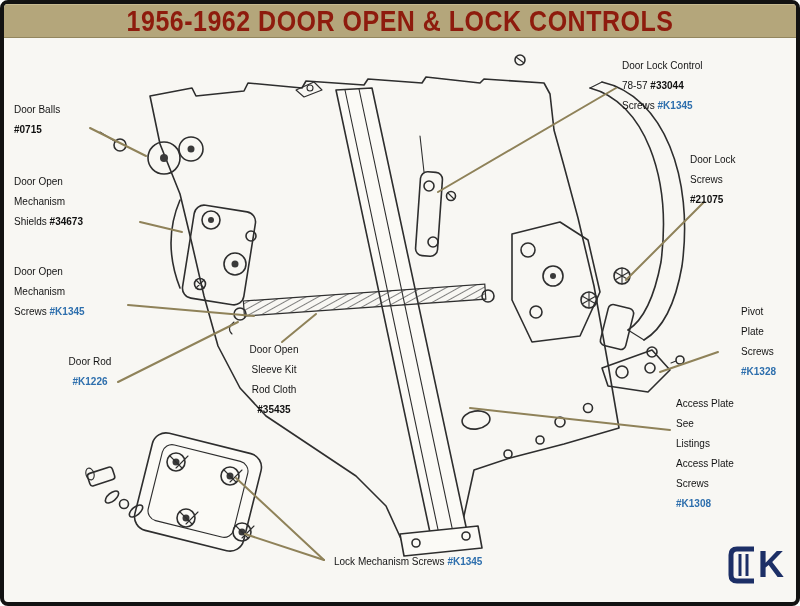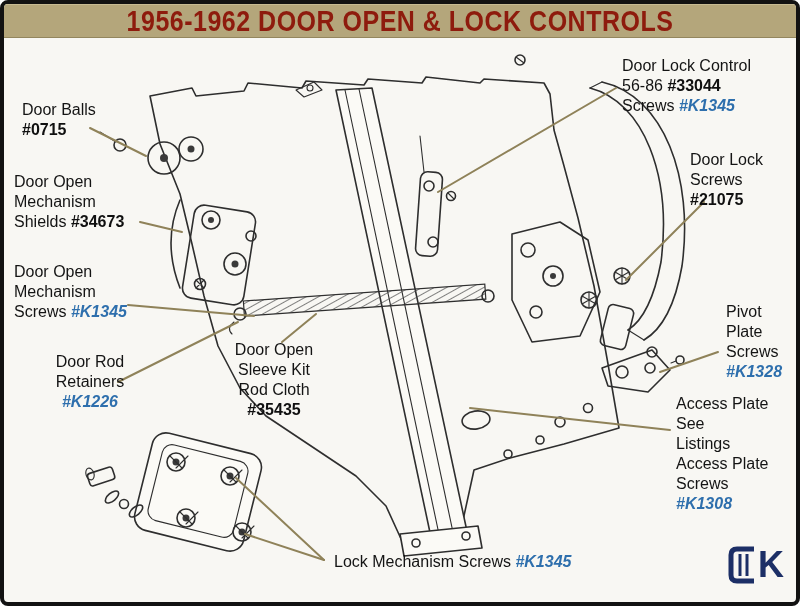--- a/index.html
+++ b/index.html
@@ -19,27 +19,27 @@
   }
   .title-bar h1 {
     font-size:25px; font-weight:800; white-space:nowrap;
     color:var(--title-text,#8e1b0d);
     letter-spacing:0.5px;
     transform:scale(1.0,1.15);
   }
   .diagram { position:relative; flex:1; }
   svg.scene { position:absolute; left:0; top:0; width:792px; height:564px; }
   .callout {
-    position:absolute; font-size:16px; line-height:20px;
+    position:absolute; font-size:10px; line-height:20px;
     color:var(--label-text,#141414);
   }
   .cl-line { white-space:nowrap; }
   .center { text-align:center; }
   .cl-num { font-weight:700; color:var(--part-number-black,#101010); }
-  .cl-num[data-style="blue"] { color:var(--part-number-blue,#2e6fad);font-style:italic; }
+  .cl-num[data-style="blue"] { color:var(--part-number-blue,#2e6fad); }
   .cl-num[data-style="black"] { color:var(--part-number-black,#101010); }
   .leader { stroke:var(--leader-line,#8f8259); stroke-width:2; fill:none; stroke-linecap:round; }
   .ln { stroke:var(--drawing-stroke,#2e2e2e); stroke-width:1.6; fill:none; stroke-linejoin:round; stroke-linecap:round; }
   .thin { stroke-width:1.1; }
   .fillw { fill:#fbfaf6; }
   .dark { fill:#3a3a3a; stroke:none; }
   .logo { position:absolute; left:724px; top:508px; display:flex; align-items:center; color:#1c2f66; }
   .logo .k { font-size:36px; font-weight:800; line-height:36px; letter-spacing:-1px; }
 </style>
 </head>
@@ -182,63 +182,62 @@
         <path class="leader" d="M278,304 L312,276"></path>
         <path class="leader" d="M612,50 L434,154"></path>
         <path class="leader" d="M700,164 L622,242"></path>
         <path class="leader" d="M714,314 L656,334"></path>
         <path class="leader" d="M666,392 L466,370"></path>
         <path class="leader" d="M320,522 L241,496"></path>
         <path class="leader" d="M320,522 L232,440"></path>
       </g>
     </svg>
 
-    <div class="callout" style="left:18px; top:62px;">
+    <div class="callout" style="left:10px; top:62px;">
       <div class="cl-line"><span class="cl-text">Door Balls</span></div>
       <div class="cl-line"><span class="cl-num" data-style="black">#0715</span></div>
     </div>
 
     <div class="callout" style="left:10px; top:134px;">
       <div class="cl-line"><span class="cl-text">Door Open</span></div>
       <div class="cl-line"><span class="cl-text">Mechanism</span></div>
       <div class="cl-line"><span class="cl-text">Shields </span><span class="cl-num" data-style="black">#34673</span></div>
     </div>
 
     <div class="callout" style="left:10px; top:224px;">
       <div class="cl-line"><span class="cl-text">Door Open</span></div>
       <div class="cl-line"><span class="cl-text">Mechanism</span></div>
       <div class="cl-line"><span class="cl-text">Screws </span><span class="cl-num" data-style="blue">#K1345</span></div>
     </div>
 
     <div class="callout center" style="left:36px; top:314px; width:100px;">
       <div class="cl-line"><span class="cl-text">Door Rod</span></div>
-      <div class="cl-line"><span class="cl-text">Retainers</span></div>
       <div class="cl-line"><span class="cl-num" data-style="blue">#K1226</span></div>
     </div>
 
     <div class="callout center" style="left:218px; top:302px; width:104px;">
       <div class="cl-line"><span class="cl-text">Door Open</span></div>
       <div class="cl-line"><span class="cl-text">Sleeve Kit</span></div>
       <div class="cl-line"><span class="cl-text">Rod Cloth</span></div>
       <div class="cl-line"><span class="cl-num" data-style="black">#35435</span></div>
     </div>
 
     <div class="callout" style="left:618px; top:18px;">
       <div class="cl-line"><span class="cl-text">Door Lock Control</span></div>
-      <div class="cl-line"><span class="cl-text">56-86 </span><span class="cl-num" data-style="black">#33044</span></div>
+      <div class="cl-line"><span class="cl-text">78-57 </span><span class="cl-num" data-style="black">#33044</span></div>
       <div class="cl-line"><span class="cl-text">Screws </span><span class="cl-num" data-style="blue">#K1345</span></div>
     </div>
 
     <div class="callout" style="left:686px; top:112px;">
       <div class="cl-line"><span class="cl-text">Door Lock</span></div>
       <div class="cl-line"><span class="cl-text">Screws</span></div>
       <div class="cl-line"><span class="cl-num" data-style="black">#21075</span></div>
     </div>
 
-    <div class="callout" style="left:722px; top:264px;">
+    <div class="callout" style="left:737px; top:264px;">
       <div class="cl-line"><span class="cl-text">Pivot</span></div>
       <div class="cl-line"><span class="cl-text">Plate</span></div>
       <div class="cl-line"><span class="cl-text">Screws</span></div>
       <div class="cl-line"><span class="cl-num" data-style="blue">#K1328</span></div>
     </div>
 
     <div class="callout" style="left:672px; top:356px;">
       <div class="cl-line"><span class="cl-text">Access Plate</span></div>
       <div class="cl-line"><span class="cl-text">See</span></div>
       <div class="cl-line"><span class="cl-text">Listings</span></div>

